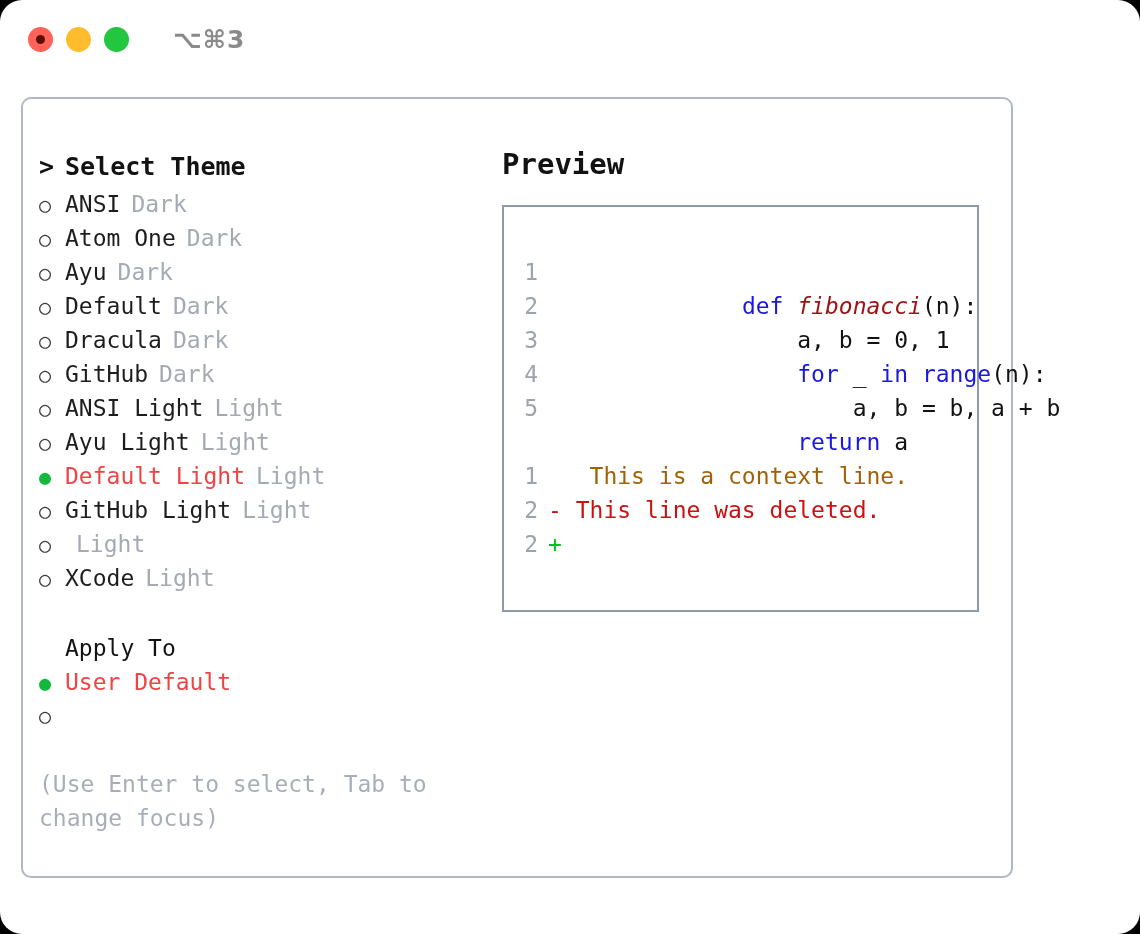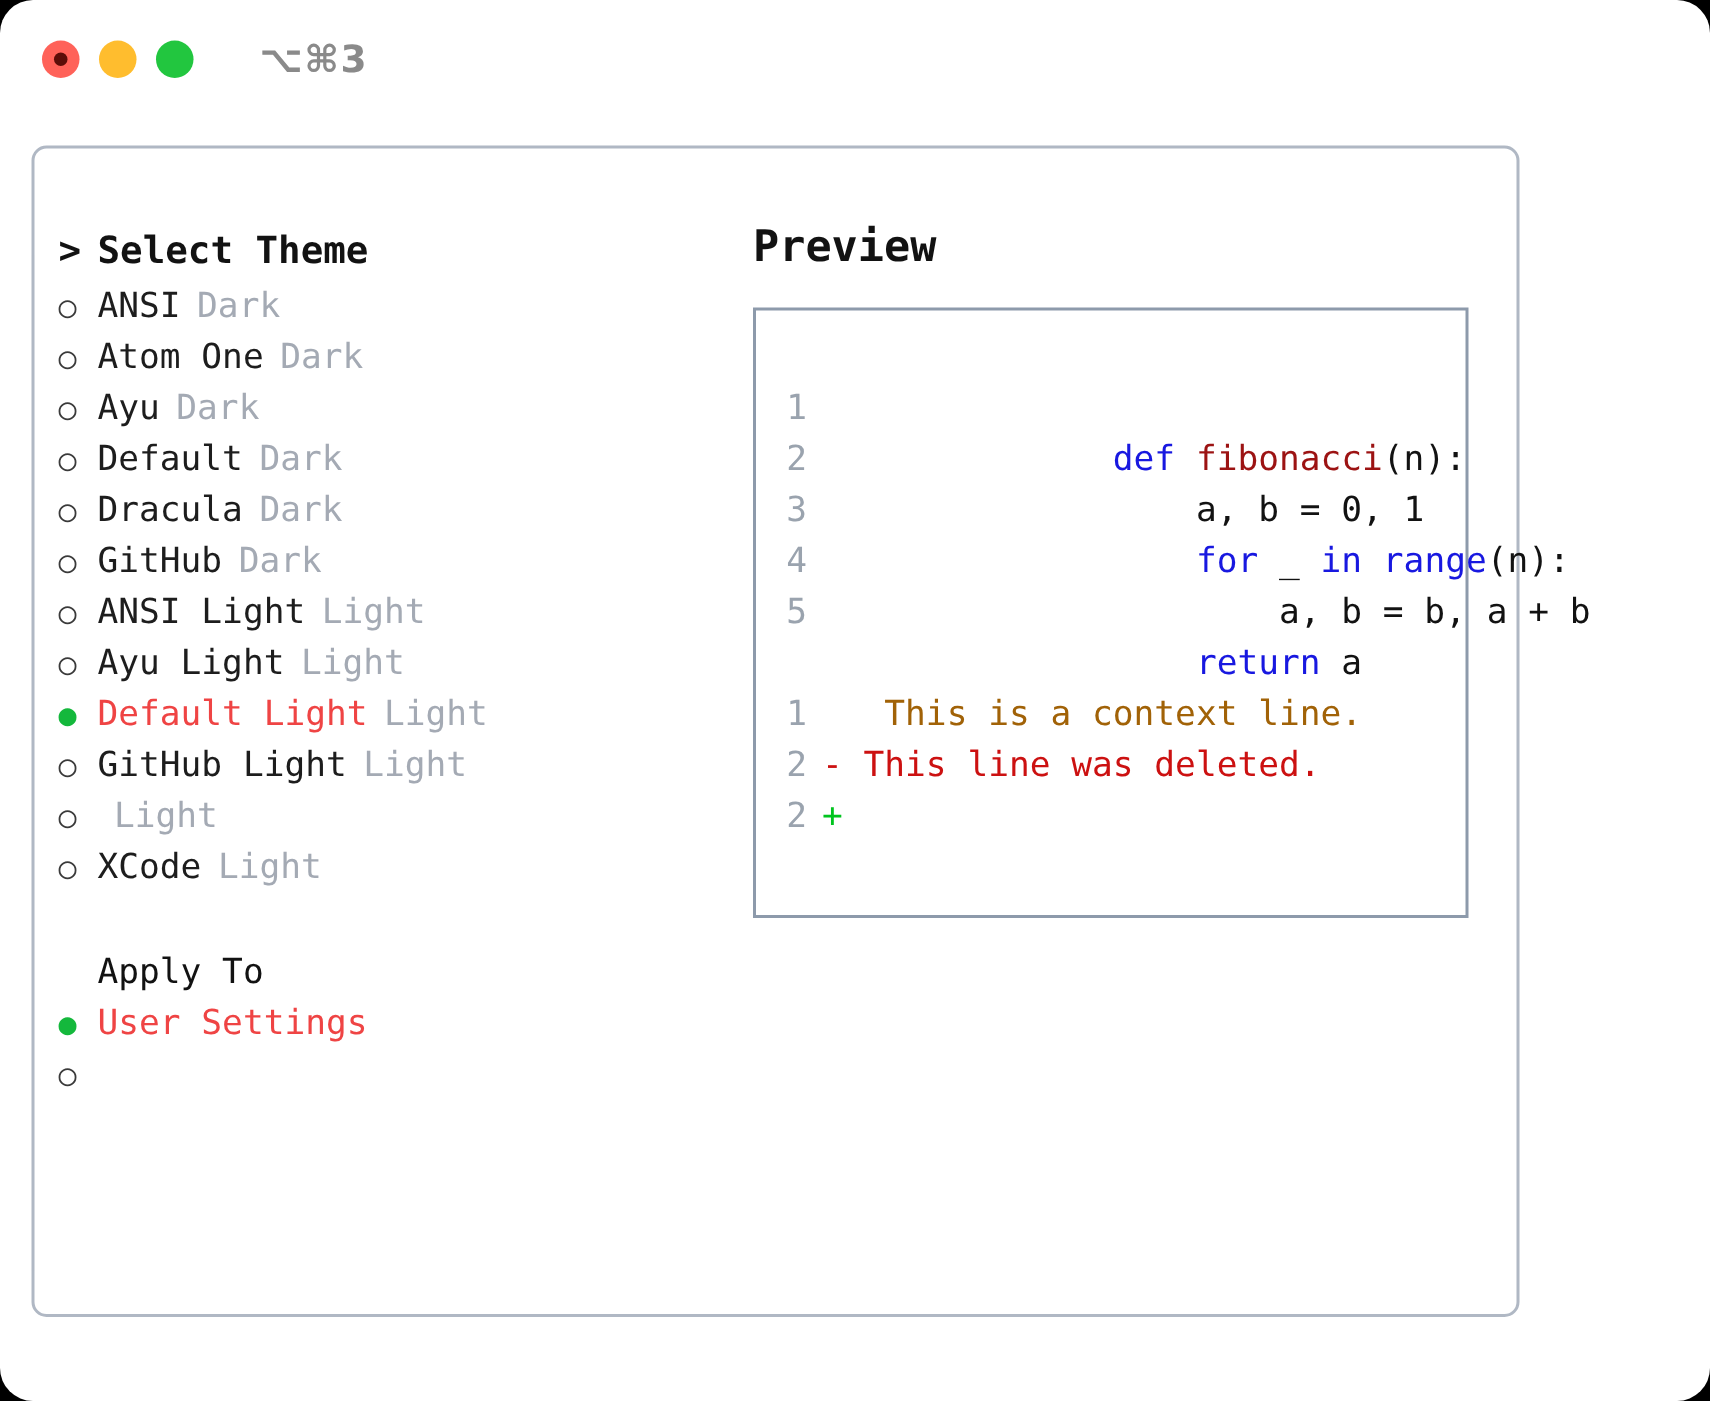--- a/index.html
+++ b/index.html
@@ -209,21 +209,21 @@
     width: 44px;
     flex: 0 0 44px;
     text-align: right;
     color: #9aa3ae;
     padding-right: 10px;
     box-sizing: border-box;
   }
   .code-text { color: #121212; }
 
   .tok-kw   { color: #1818e0; }
-  .tok-fn   { color: #9c1313; }
+  .tok-fn   { color: #9c1313; font-style: italic; }
   .tok-plain{ color: #121212; }
 
   .diff-gap { height: 34px; }
 
   .diff-ctx { color: #a16207; }
   .diff-del { color: #cc1111; }
   .diff-add { color: #00c41e; }
 </style>
 </head>
 <body>
@@ -322,27 +322,28 @@
 
         <div class="section-gap"></div>
 
         <div class="section-title">
           <span class="marker blank">○</span>
           <span>Apply To</span>
         </div>
 
         <div class="list-row">
           <span class="marker bullet-on">●</span>
-          <span class="row-label selected">User Settings</span>
-        </div>
-
-        <div class="list-row">
-          <span class="marker">○</span>
-        </div>
-
+          <span class="row-label selected">User Default</span>
+        </div>
+
+        <div class="list-row">
+          <span class="marker">○</span>
+        </div>
+
+        <div class="hint">(Use Enter to select, Tab to change focus)</div>
 
       </div>
 
       <div class="right-col">
 
         <div class="preview-title">Preview</div>
 
         <div class="preview-box">
 
           <div class="code-line">

